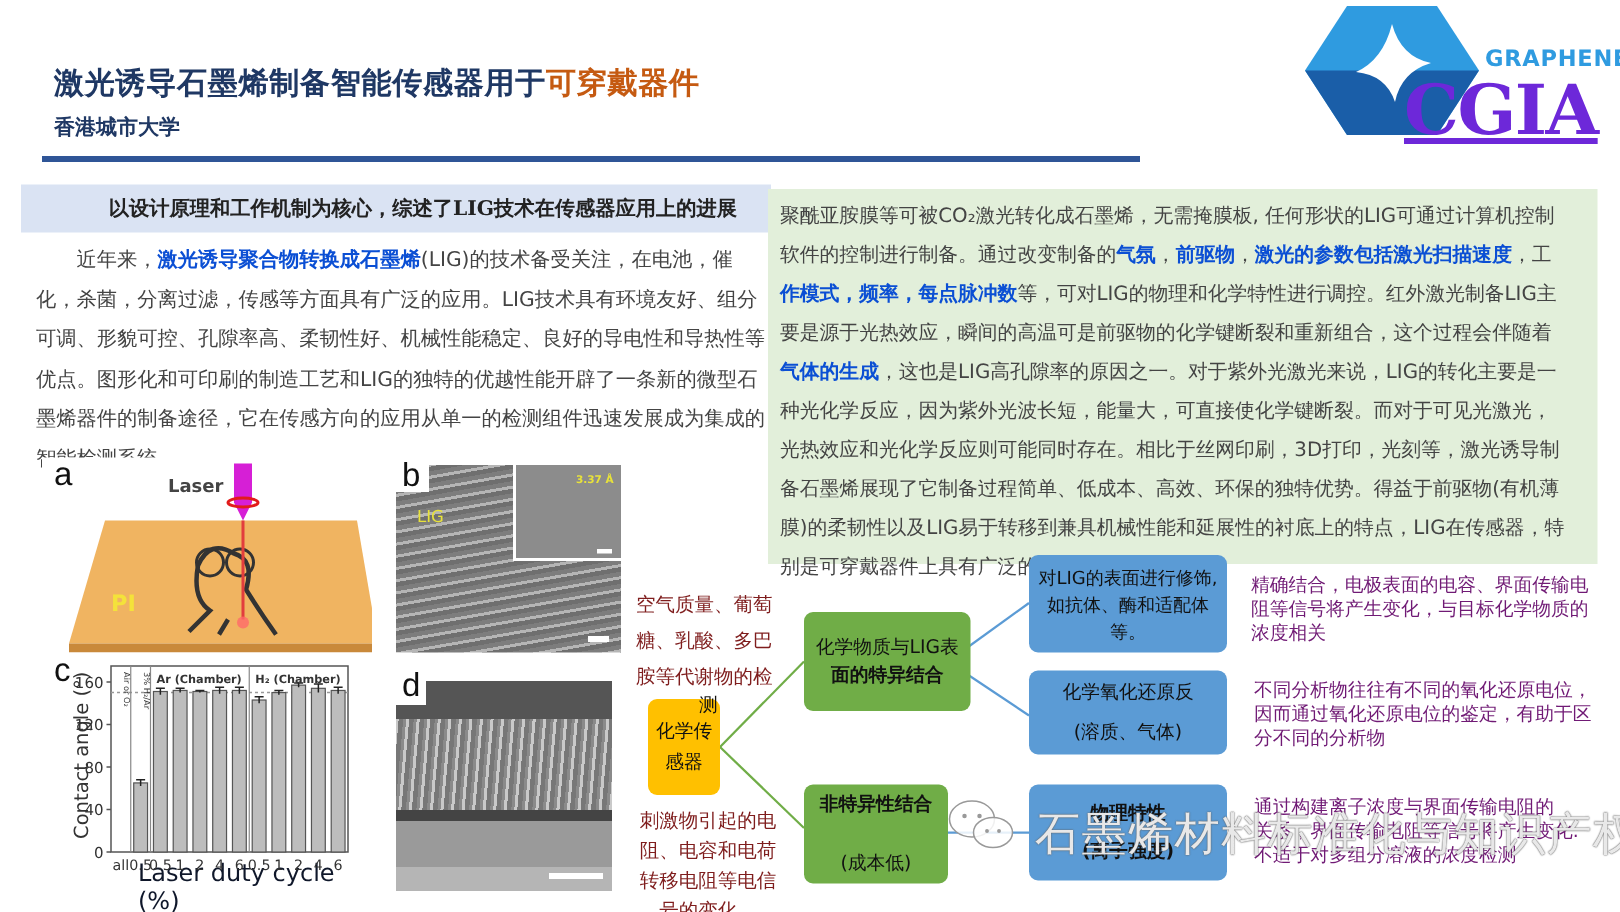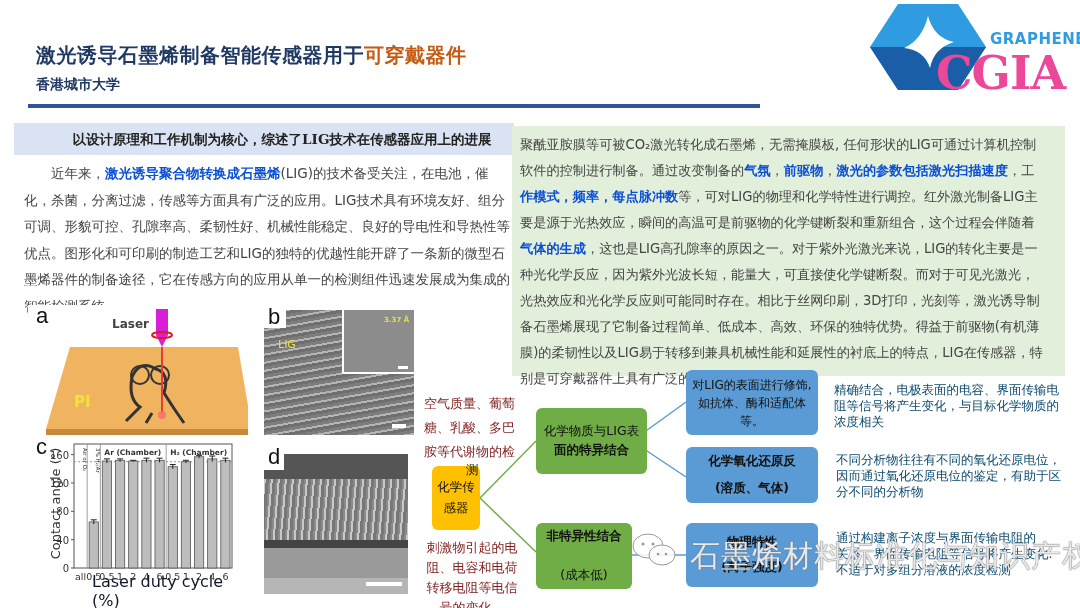--- a/index.html
+++ b/index.html
@@ -9,21 +9,21 @@
 
   
   .title { left: 36px; top: 42px; font-size: 20px; font-weight: bold; color: #1f3864; letter-spacing: 0.5px; white-space: nowrap; }
   .title .hl { color: #c55a11; }
   .subtitle { left: 36px; top: 76px; font-size: 14px; font-weight: bold; color: #1f3864; }
   .rule { left: 28px; top: 104px; width: 732px; height: 4px; background: #2f5597; }
 
   
   .logo { left: 858px; top: 2px; width: 222px; height: 90px; }
   .logo-graphene { left: 132px; top: 28px; font-size: 15px; font-weight: bold; color: #2f9be0; letter-spacing: 0.5px; }
-  .logo-cgia { left: 46px; top: 44px; font-family: "DejaVu Serif", "Liberation Serif", serif; font-size: 46px; font-weight: bold; color: #ec4899; letter-spacing: -1px; }
+  .logo-cgia { left: 46px; top: 44px; font-family: "DejaVu Serif", "Liberation Serif", serif; font-size: 46px; font-weight: bold; color: #6d28d9; letter-spacing: -1px; text-decoration: underline; }
 
   
   .sec-head { left: 14px; top: 123px; width: 500px; height: 32px; background: #dae3f3;
               font-family: "DejaVu Serif", "Liberation Serif", serif; font-size: 13.5px; font-weight: bold;
               color: #222; text-align: center; line-height: 32px; padding-left: 36px; }
 
   .intro { left: 24px; top: 160px; width: 490px; font-size: 13.5px; line-height: 26.5px; color: #444; text-indent: 2em; }
   .intro .blue { color: #0b4fd4; font-weight: bold; }
 
   
@@ -41,21 +41,21 @@
 
   
   .fig-c { left: 20px; top: 432px; width: 230px; height: 176px; }
 
   
   .mm-text { font-size: 13px; line-height: 24px; color: #7f1d1d; }
   .box { border-radius: 6px; display: flex; flex-direction: column; align-items: center; justify-content: center; text-align: center; font-size: 12.5px; color: #111; }
   .box-orange { background: #ffc000; }
   .box-green { background: #70ad47; }
   .box-blue { background: #5b9bd5; }
-  .desc { font-size: 12.5px; line-height: 16px; color: #0c4a6e; }
+  .desc { font-size: 12.5px; line-height: 16px; color: #701a75; }
 
   .watermark { left: 628px; top: 530px; font-size: 30px; color: rgba(255,255,255,0.85);
                text-shadow: 0 0 1px #666, 0 0 1px #666; letter-spacing: 1px; white-space: nowrap; }
 </style>
 </head>
 <body>
 
 <div class="abs title"><span>激光诱导石墨烯制备智能传感器用于</span><span class="hl">可穿戴器件</span></div>
 <div class="abs subtitle">香港城市大学</div>
 <div class="abs rule"></div>
@@ -212,21 +212,21 @@
 <div class="abs box box-green" style="left:536px;top:523px;width:96px;height:66px">
   <div style="font-weight:bold">非特异性结合</div>
   <div style="margin-top:22px">(成本低)</div>
 </div>
 
 <div class="abs box box-blue" style="left:686px;top:370px;width:132px;height:65px;font-size:12px;line-height:18px;padding:0 2px">
   <div>对LIG的表面进行修饰,如抗体、酶和适配体等。</div>
 </div>
 <div class="abs desc" style="left:834px;top:382px;width:232px">精确结合，电极表面的电容、界面传输电阻等信号将产生变化，与目标化学物质的浓度相关</div>
 
-<div class="abs box box-blue" style="left:686px;top:447px;width:132px;height:56px;font-weight:bold">
+<div class="abs box box-blue" style="left:686px;top:447px;width:132px;height:56px;font-weight:normal">
   <div>化学氧化还原反</div>
   <div style="margin-top:10px">(溶质、气体)</div>
 </div>
 <div class="abs desc" style="left:836px;top:452px;width:230px">不同分析物往往有不同的氧化还原电位，因而通过氧化还原电位的鉴定，有助于区分不同的分析物</div>
 
 <div class="abs box box-blue" style="left:686px;top:523px;width:132px;height:64px;font-weight:bold">
   <div>物理特性</div>
   <div style="margin-top:8px">(离子强度)</div>
 </div>
 <div class="abs desc" style="left:836px;top:530px;width:236px">

